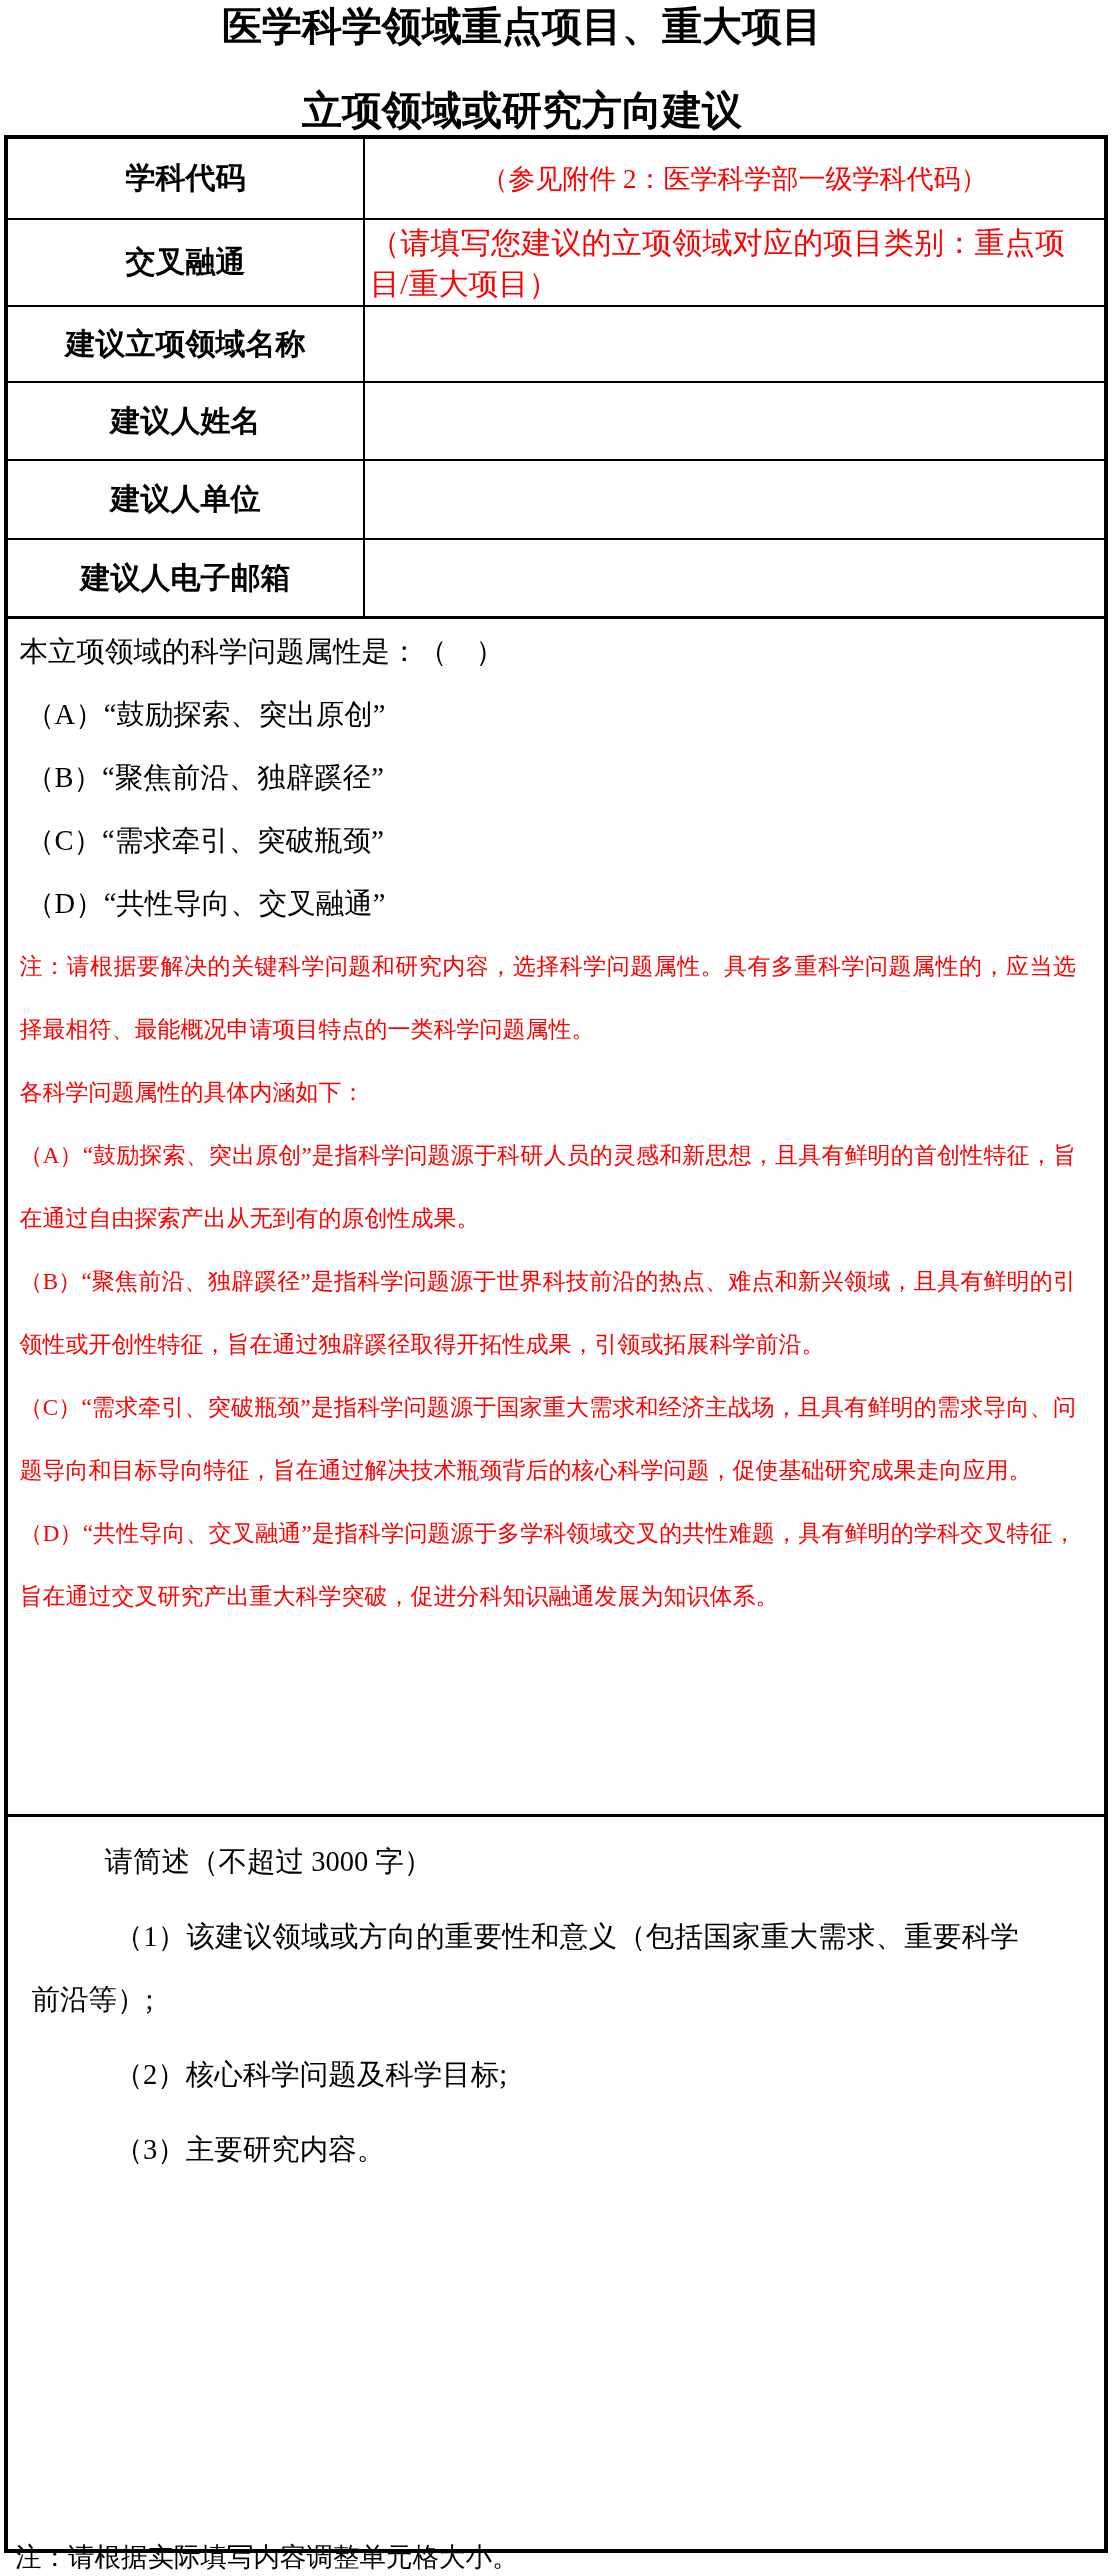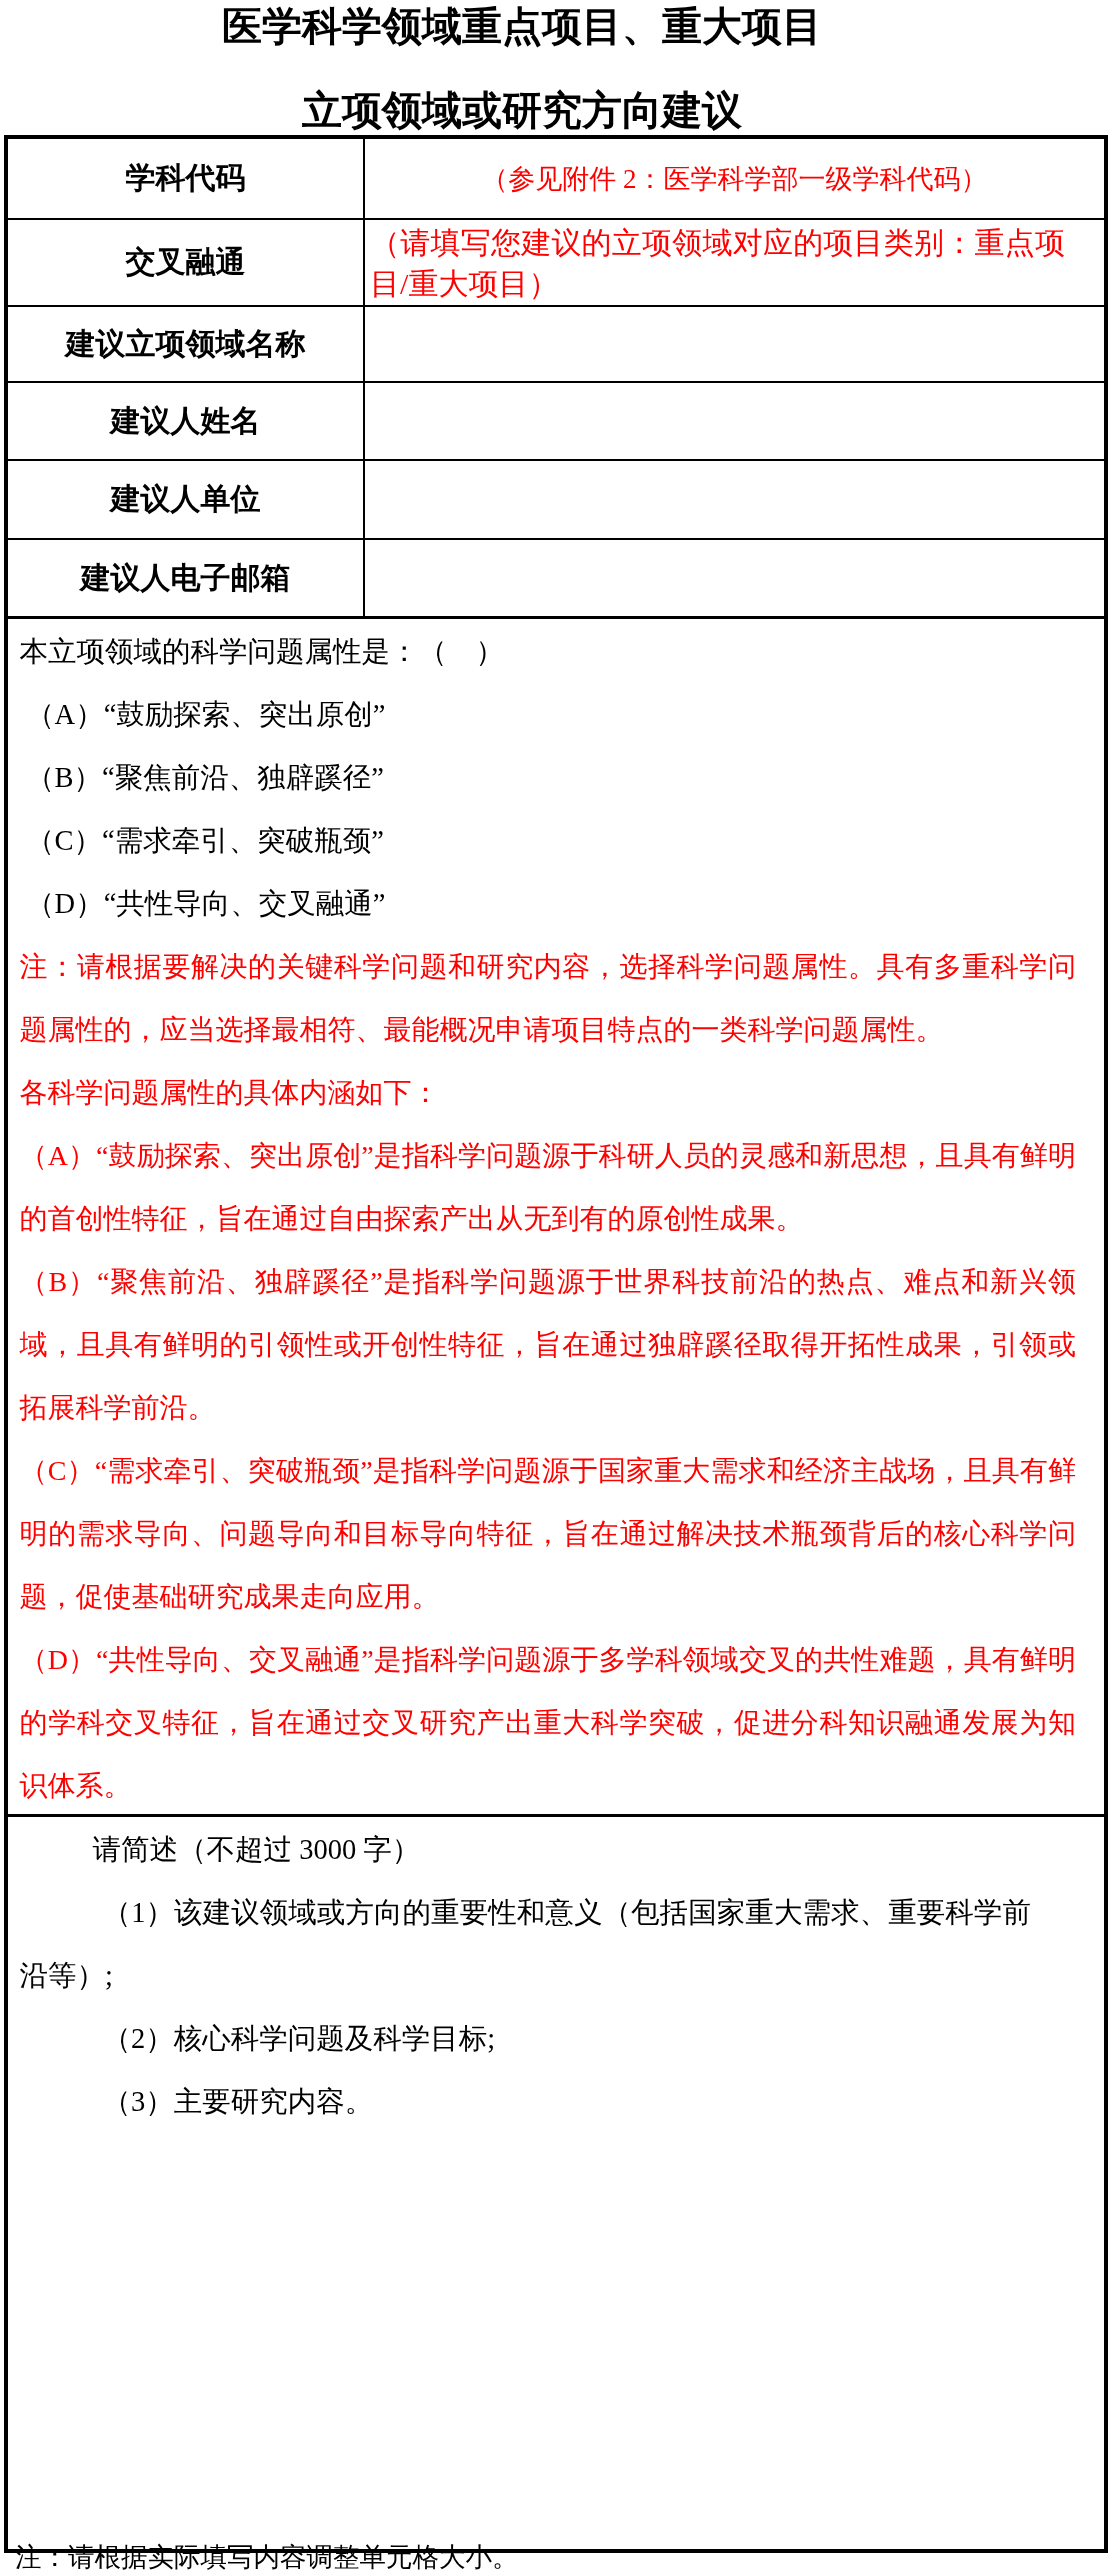--- a/index.html
+++ b/index.html
@@ -45,27 +45,27 @@
   #row5{height:79px;}
   #row6{height:79px;border-bottom:3.2px solid #000;}
 
   .section7{
     box-sizing:border-box;height:1198px;border-bottom:3.2px solid #000;
     padding:1.3px 28px 0 11.7px;flex:0 0 auto;
   }
   .section7 p{margin:0;line-height:63px;text-align:justify;}
   .s7-intro{font-size:28.5px;color:#000;}
   .s7-option{font-size:28.5px;color:#000;padding-left:6.5px;}
-  .s7-note{font-size:28px;color:#ff0000;}
+  .s7-note{font-size:23px;color:#ff0000;}
 
   .section8{
     box-sizing:border-box;flex:1 1 auto;
     padding:1.3px 73px 0 11.7px;font-size:28.5px;color:#000;
   }
-  .section8 p{margin:0;line-height:63px;text-align:justify;}
+  .section8 p{margin:12px;line-height:63px;text-align:justify;}
   .s8-intro{text-indent:73px;}
   .s8-item{text-indent:83px;}
 
   .footer-note{
     position:absolute;left:15px;top:2539px;
     font-size:26.5px;color:#000;white-space:nowrap;
   }
 </style>
 </head>
 <body>

